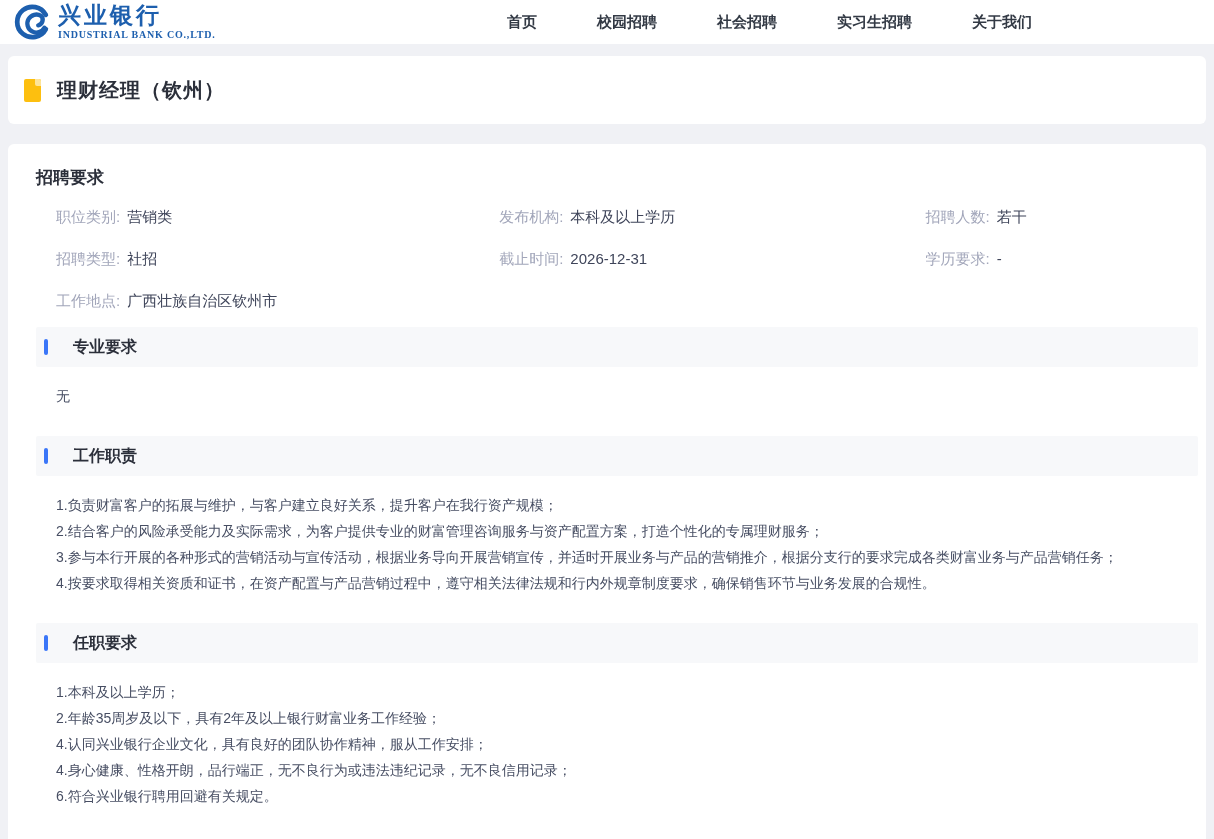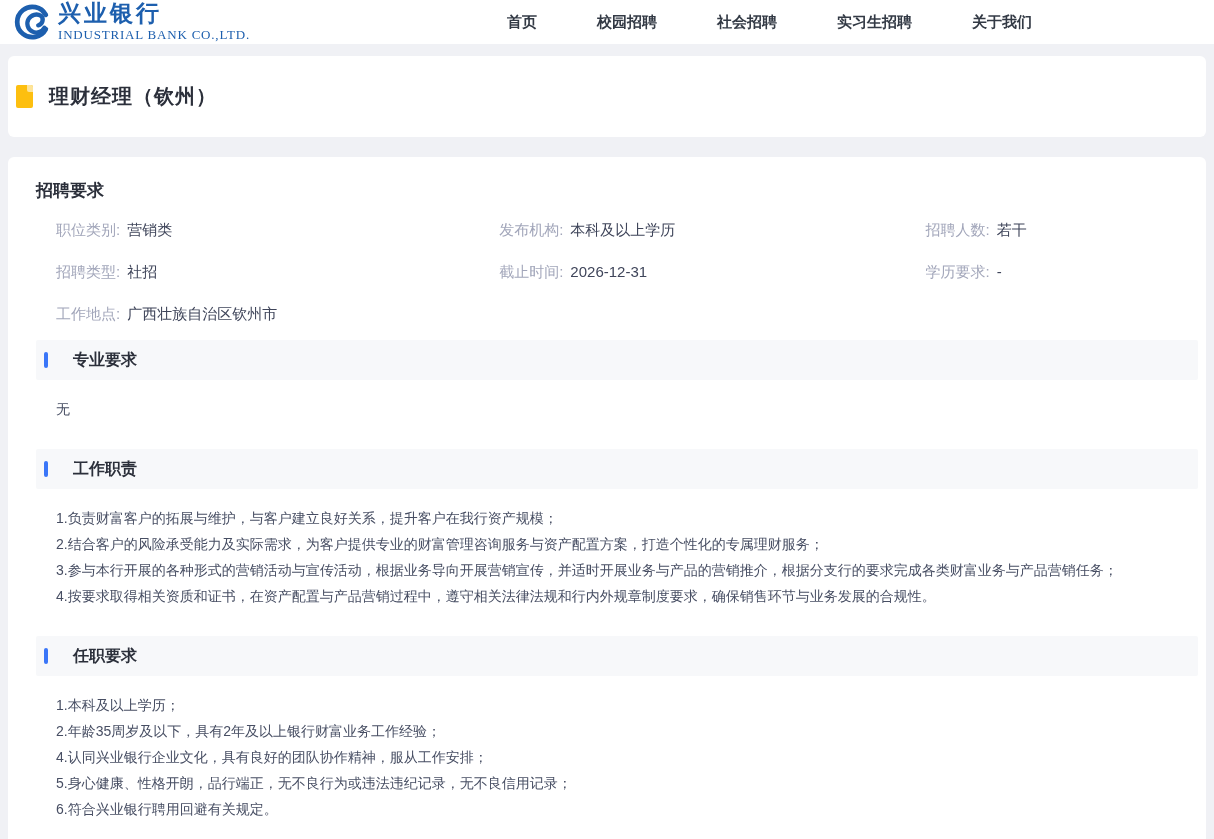--- a/index.html
+++ b/index.html
@@ -16,33 +16,34 @@
     padding: 0 14px;
   }
   .logo { display: flex; align-items: center; cursor: pointer; }
   .logo-mark { width: 38px; height: 38px; flex: 0 0 auto; }
   .logo-text { margin-left: 6px; display: flex; flex-direction: column; }
   .logo-cn {
     font-family: "Liberation Serif", "DejaVu Serif", serif;
     font-weight: 700; font-size: 23px; color: #1d5fae; letter-spacing: 3px; line-height: 24px;
   }
   .logo-en {
-    font-size: 13px; color: #1d5fae; letter-spacing: 0.8px; margin-top: 1px;
+    font-size: 10px; color: #1d5fae; letter-spacing: 0.8px; margin-top: 1px;
     font-family: "Liberation Serif", "DejaVu Serif", serif;
+    font-weight: bold;
   }
   .nav { display: flex; gap: 60px; margin-left: auto; margin-right: 168px; }
   .nav-item {
     font-size: 15px; font-weight: 700; color: #333a45; cursor: pointer; white-space: nowrap;
   }
   
   .page { padding: 0 8px; }
   .card { background: #ffffff; border-radius: 6px; }
   .title-card {
-    margin-top: 12px; height: 81px;
-    display: flex; align-items: center; padding: 0 8px;
+    margin-top: 12px; height: 68px;
+    display: flex; align-items: center; padding: 0 16px;
   }
   .doc-icon {
     width: 17px; height: 23px; background: #fdbf0f; border-radius: 2px;
     position: relative; flex: 0 0 auto;
   }
   .doc-icon::after {
     content: ""; position: absolute; top: 0; right: 0;
     width: 6px; height: 7px; background: #fde49a; border-radius: 0 2px 0 2px;
   }
   .job-title { margin-left: 16px; font-size: 20px; font-weight: 700; color: #2b2f3a; letter-spacing: 1px; }
@@ -167,18 +168,18 @@
     </div>
 
     <div class="section-strip strip-next">
       <span class="accent-bar"></span>
       <span class="section-title">任职要求</span>
     </div>
     <div class="section-content">
       <p>1.本科及以上学历；</p>
       <p>2.年龄35周岁及以下，具有2年及以上银行财富业务工作经验；</p>
       <p>4.认同兴业银行企业文化，具有良好的团队协作精神，服从工作安排；</p>
-      <p>5.身心健康、性格开朗，品行端正，无不良行为或违法违纪记录，无不良信用记录；</p>
+      <p>4.身心健康、性格开朗，品行端正，无不良行为或违法违纪记录，无不良信用记录；</p>
       <p>6.符合兴业银行聘用回避有关规定。</p>
     </div>
 
   </div>
 </div>
 
 </body></html>

